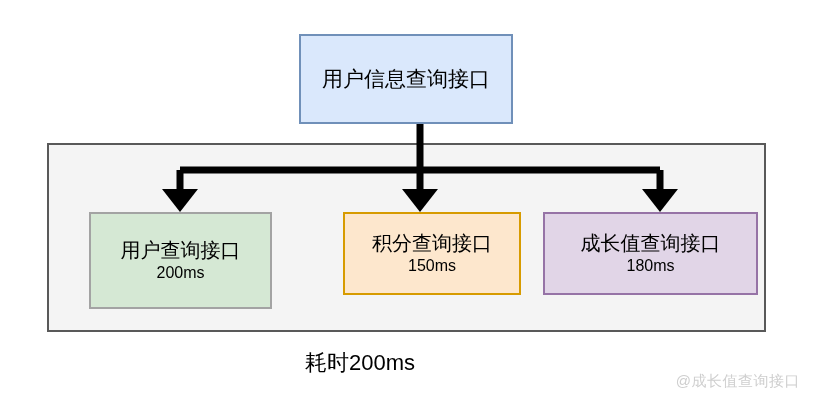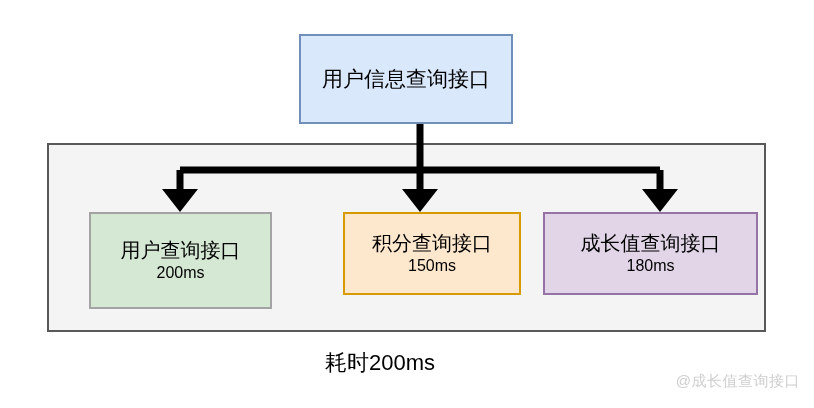--- a/index.html
+++ b/index.html
@@ -103,21 +103,20 @@
 
   
   #total-latency-label {
     position: absolute;
     left: 0;
     top: 348px;
     width: 720px;
     text-align: center;
     font-size: 22px;
     color: #000000;
-    padding-left: 20px;
   }
 
   
   #watermark {
     position: absolute;
     right: 14px;
     top: 372px;
     font-size: 15px;
     color: #cfcfcf;
     letter-spacing: 0.5px;

